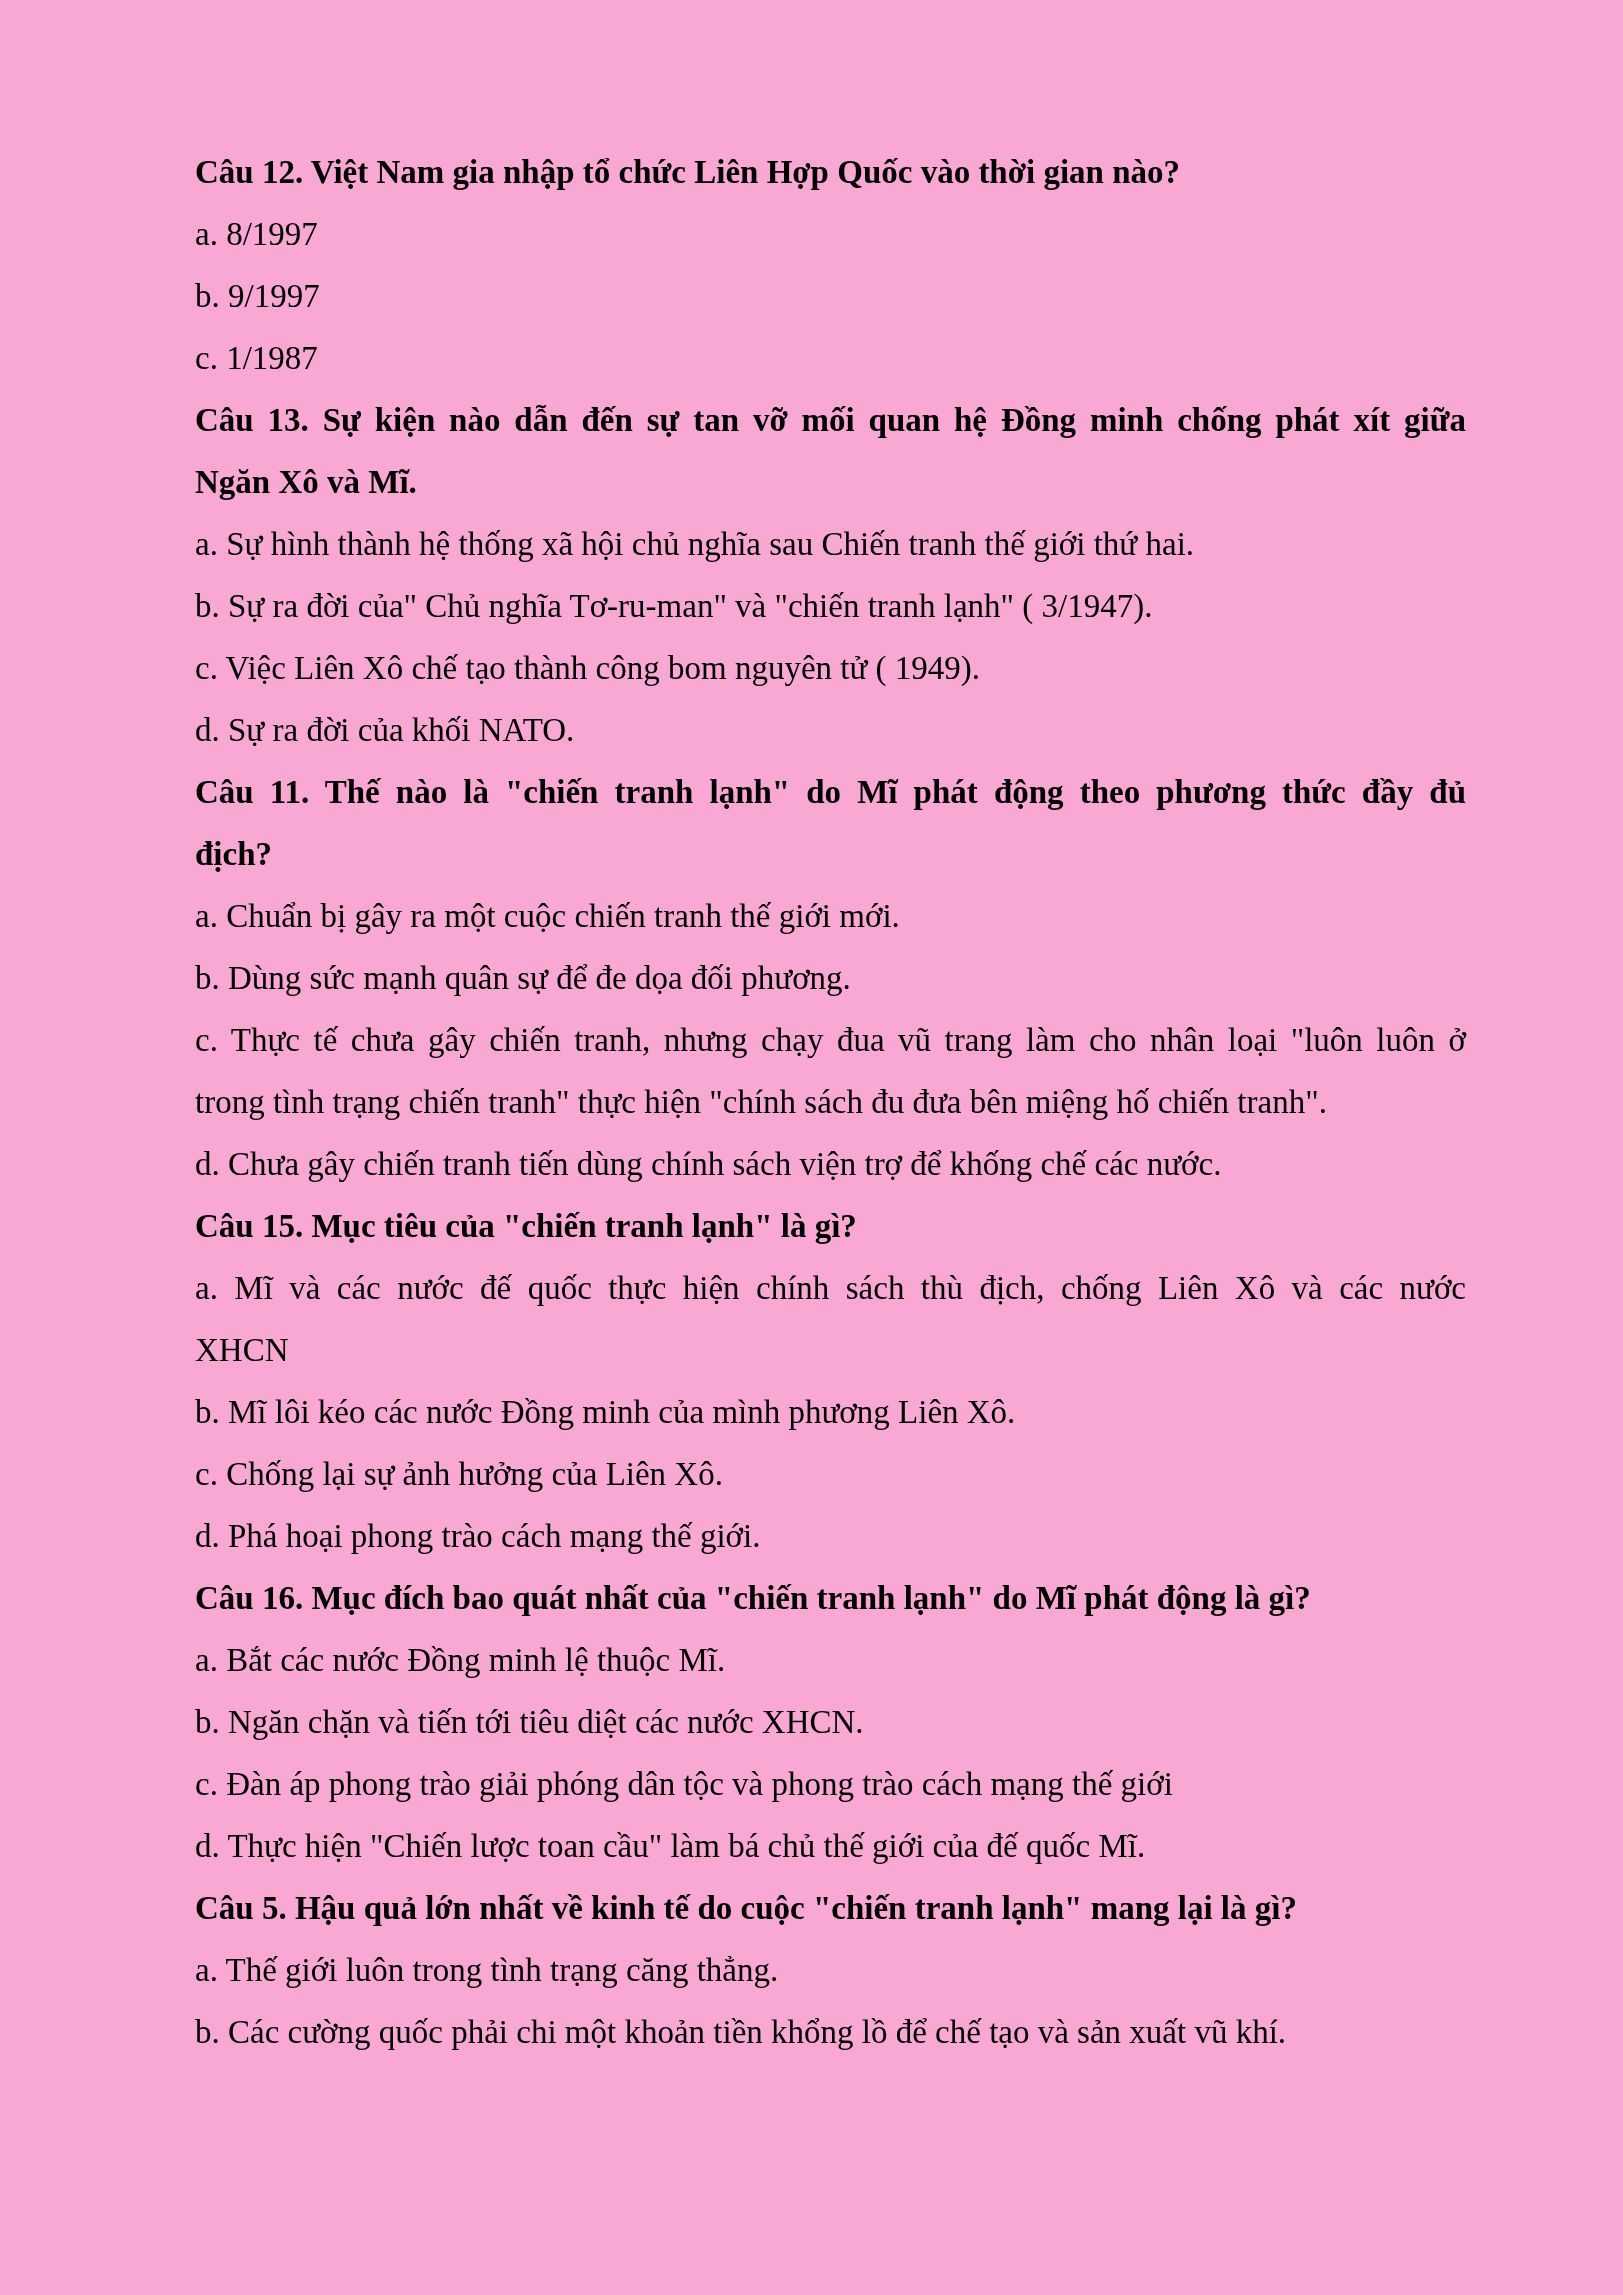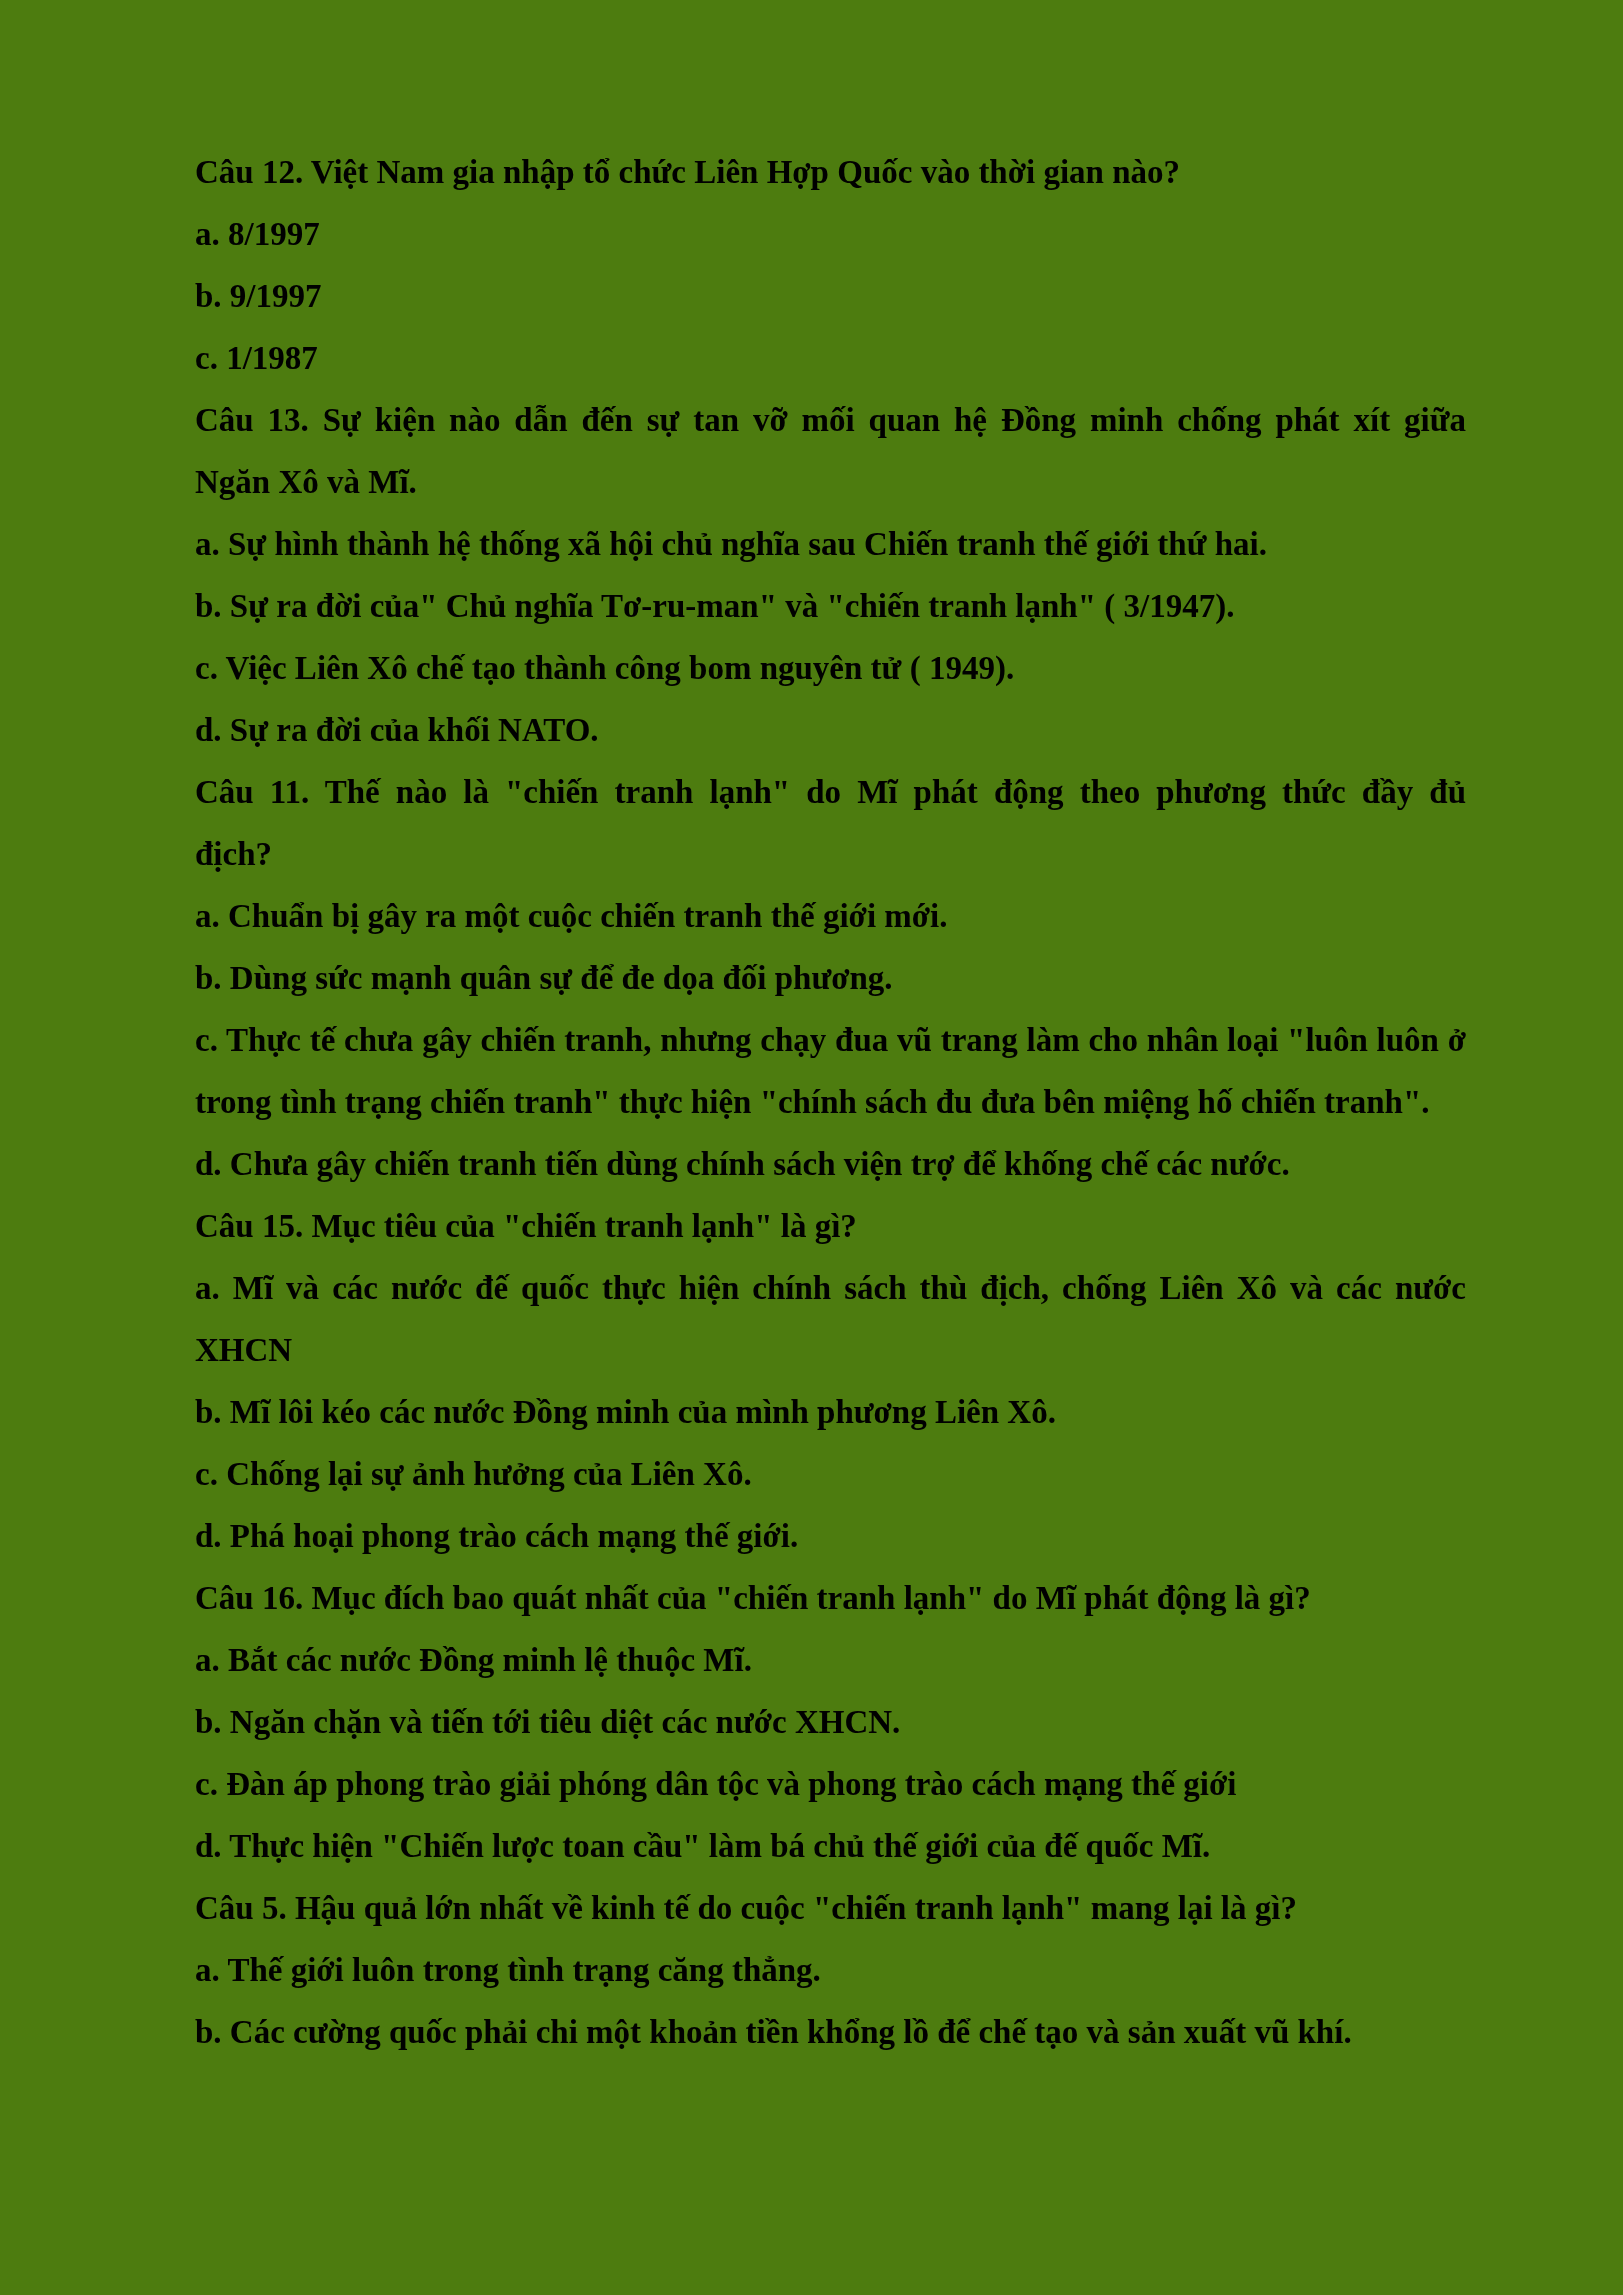--- a/index.html
+++ b/index.html
@@ -4,38 +4,37 @@
 <style>
   html, body {
     margin: 0;
     padding: 0;
     background: #ffffff;
   }
   .page {
     position: relative;
     width: 1623px;
     height: 2295px;
-    background: #4d7c0f;
+    background: #f9a8d4;
     overflow: hidden;
   }
   .textblock {
     position: absolute;
     left: 195px;
     top: 141px;
     width: 1271px;
     color: #000000;
     font-family: "Liberation Serif", "DejaVu Serif", serif;
     font-size: 33px;
     line-height: 62px;
   }
   .question-block { margin: 0; padding: 0; }
   .line {
     white-space: nowrap;
     text-align: left;
-    font-weight: bold;
   }
   .line.bold { font-weight: 700; }
   .line.fill {
     white-space: normal;
     text-align: justify;
     text-align-last: justify;
   }
 </style>
 </head>
 <body>

